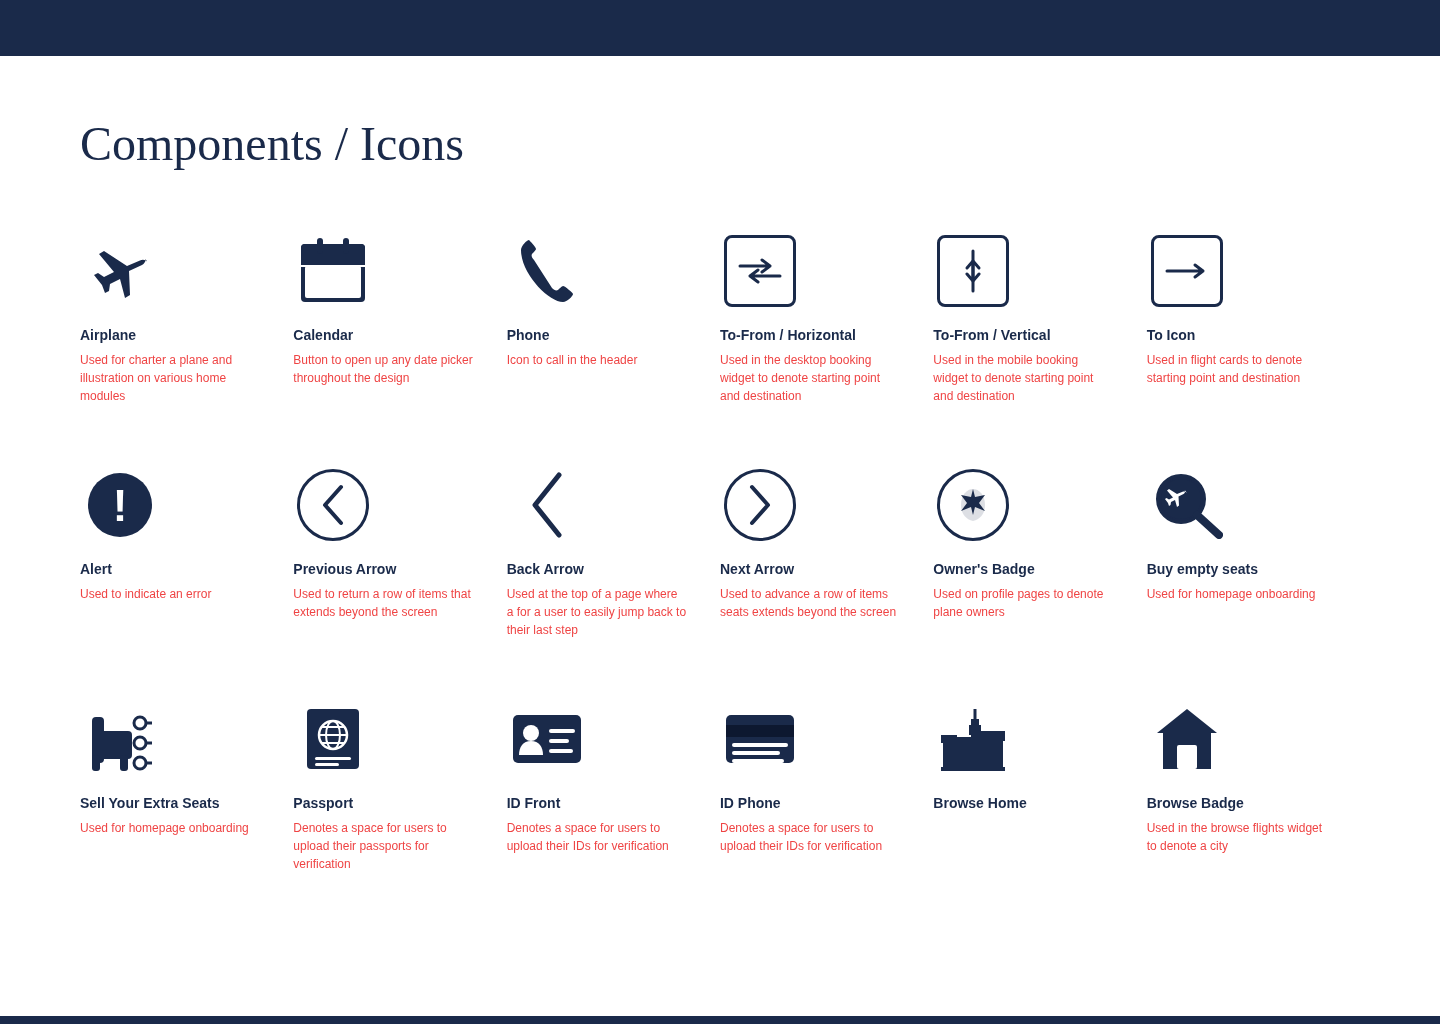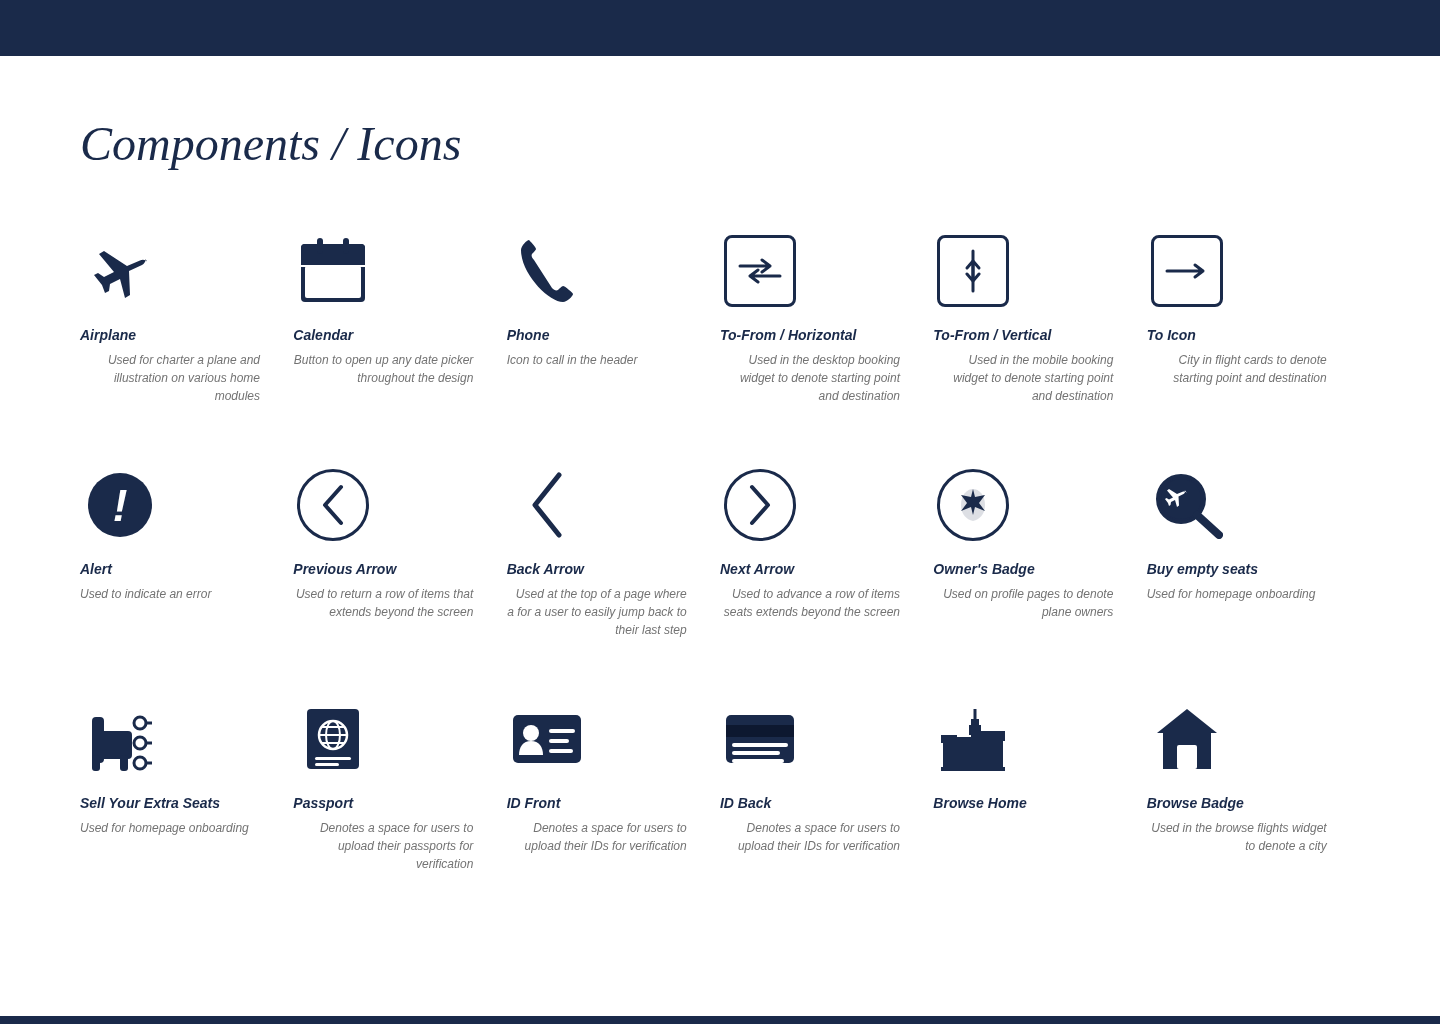--- a/index.html
+++ b/index.html
@@ -16,35 +16,33 @@
     }
     .header-bar {
       height: 48px;
       background: #1a2a4a;
       display: flex;
       align-items: center;
       padding: 0 60px;
     }
     .content {
       padding: 60px 80px 80px 80px;
-      font-style: italic;
     }
     .page-title {
       font-size: 48px;
       font-weight: 400;
       color: #1a2a4a;
       margin-bottom: 60px;
       font-family: Georgia, serif;
     }
     .icons-grid {
       display: grid;
       grid-template-columns: repeat(6, 1fr);
       gap: 0;
       row-gap: 60px;
-      text-align: right;
     }
     .icon-item {
       display: flex;
       flex-direction: column;
       align-items: flex-start;
       padding-right: 20px;
     }
     .icon-wrapper {
       width: 80px;
       height: 80px;
@@ -55,21 +53,21 @@
     }
     .icon-name {
       font-weight: 700;
       font-size: 14px;
       color: #1a2a4a;
       margin-bottom: 8px;
       font-family: Arial, sans-serif;
     }
     .icon-desc {
       font-size: 12px;
-      color: #737373;
+      color: #ef4444;
       line-height: 1.5;
       font-family: Arial, sans-serif;
       max-width: 180px;
     }
     svg.icon-svg {
       fill: #1a2a4a;
     }
     .bottom-bar {
       height: 8px;
       background: #1a2a4a;
@@ -172,21 +170,21 @@
 
     <div class="icon-item">
       <div class="icon-wrapper">
         <div class="bordered-icon">
           <svg class="icon-svg" width="44" height="20" viewBox="0 0 44 20">
             <path d="M2 10 L38 10 M30 4 L38 10 L30 16" stroke="#1a2a4a" stroke-width="3" fill="none" stroke-linecap="round" stroke-linejoin="round"></path>
           </svg>
         </div>
       </div>
       <div class="icon-name">To Icon</div>
-      <div class="icon-desc">City in flight cards to denote starting point and destination</div>
+      <div class="icon-desc">Used in flight cards to denote starting point and destination</div>
     </div>
 
     <div class="icon-item">
       <div class="icon-wrapper">
         <svg class="icon-svg" width="68" height="68" viewBox="0 0 68 68">
           <circle cx="34" cy="34" r="32" fill="#1a2a4a"></circle>
           <text x="34" y="50" text-anchor="middle" fill="white" font-size="44" font-weight="bold" font-family="Arial">!</text>
         </svg>
       </div>
       <div class="icon-name">Alert</div>
@@ -318,21 +316,21 @@
         <svg class="icon-svg" width="72" height="56" viewBox="0 0 72 56">
           <rect x="2" y="4" width="68" height="48" rx="5" fill="#1a2a4a"></rect>
 
           <rect x="2" y="14" width="68" height="12" fill="#0d1830"></rect>
 
           <rect x="8" y="32" width="56" height="4" rx="2" fill="white"></rect>
           <rect x="8" y="40" width="48" height="4" rx="2" fill="white"></rect>
           <rect x="8" y="48" width="52" height="4" rx="2" fill="white"></rect>
         </svg>
       </div>
-      <div class="icon-name">ID Back</div>
+      <div class="icon-name">ID Phone</div>
       <div class="icon-desc">Denotes a space for users to upload their IDs for verification</div>
     </div>
 
     <div class="icon-item">
       <div class="icon-wrapper">
         <svg class="icon-svg" width="68" height="68" viewBox="0 0 68 68">
 
           <rect x="4" y="36" width="12" height="28" fill="#1a2a4a"></rect>
           <rect x="2" y="30" width="16" height="8" fill="#1a2a4a"></rect>
           <rect x="16" y="42" width="16" height="22" fill="#1a2a4a"></rect>

